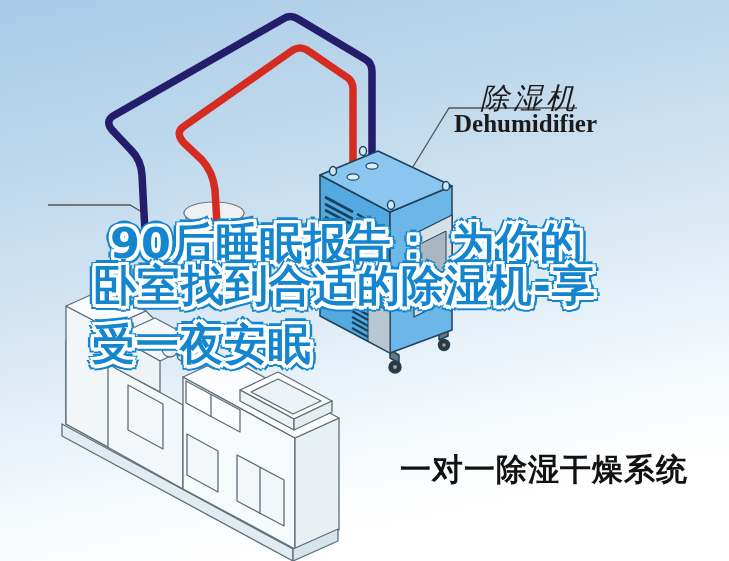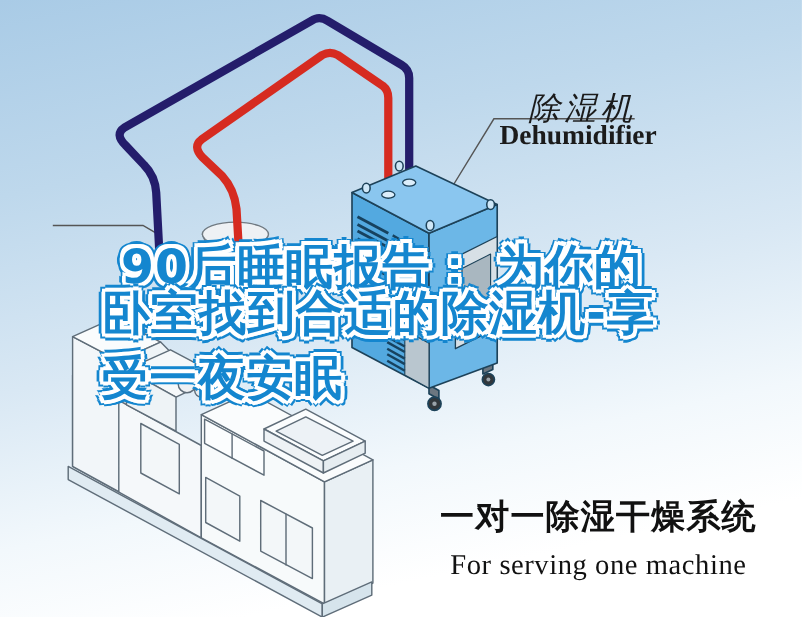--- a/index.html
+++ b/index.html
@@ -153,19 +153,18 @@
       <ellipse cx="372" cy="166" rx="6" ry="3.2" fill="#dceefb" stroke-width="1.2"></ellipse>
       <ellipse cx="353" cy="177" rx="6" ry="3.2" fill="#dceefb" stroke-width="1.2"></ellipse>
     </g>
   </svg>
 
   <div class="lbl lbl-zh dehum-zh">除湿机</div>
   <div class="lbl lbl-en dehum-en">Dehumidifier</div>
 
   <div class="caption">
     <div class="zh">一对一除湿干燥系统</div>
-    <div class="en">For serving one machine</div>
   </div>
 
   <div class="title-line title-1">90后睡眠报告： 为你的</div>
   <div class="title-line title-2">卧室找到合适的除湿机-享</div>
   <div class="title-line title-3">受一夜安眠</div>
 </div>
 
 </body></html>

